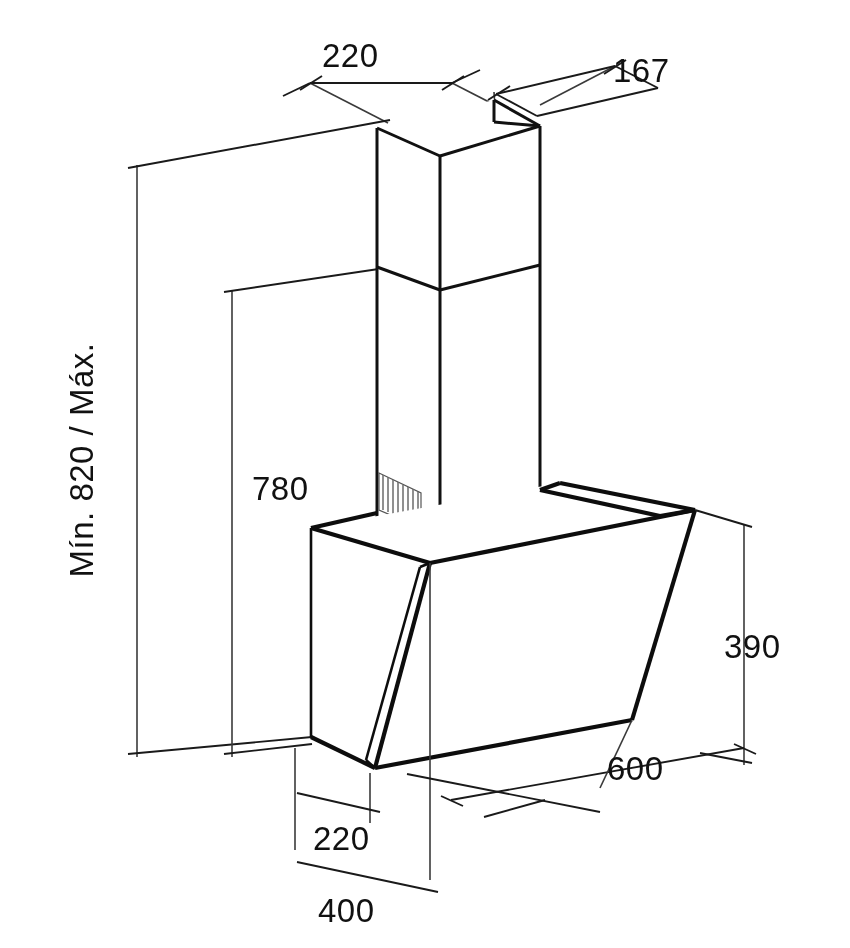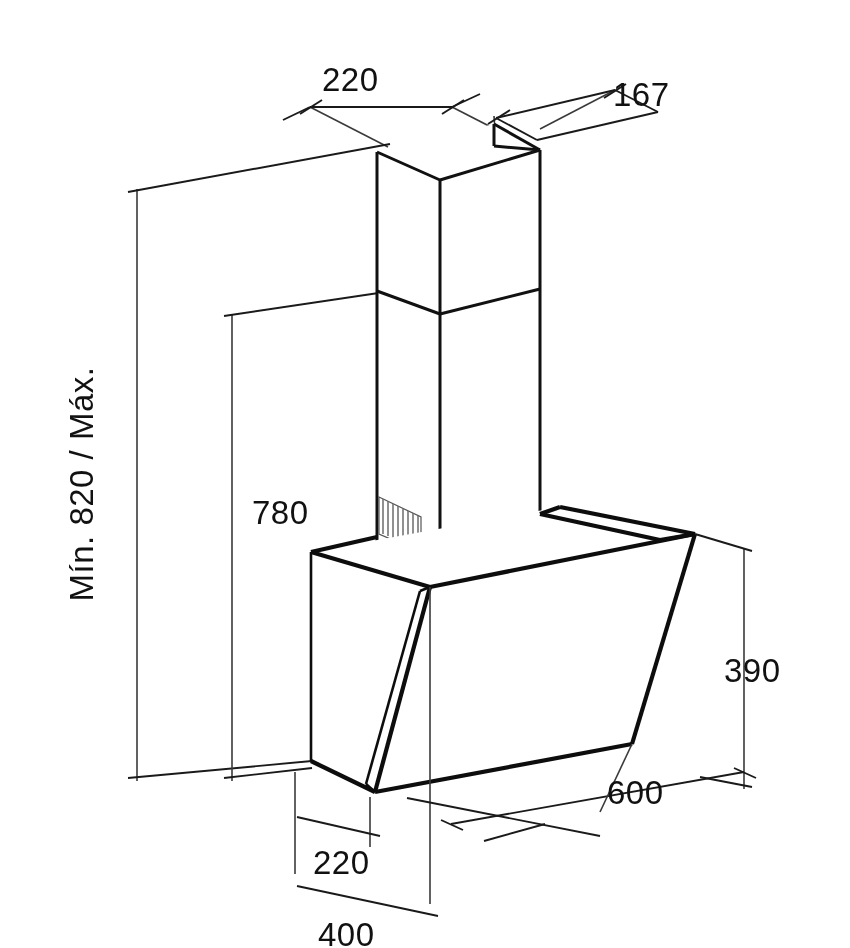--- a/index.html
+++ b/index.html
@@ -12,21 +12,20 @@
     height: 948px;
     font-family: "Liberation Sans", sans-serif;
     overflow: hidden;
     position: relative;
   }
   #drawing-root {
     position: relative;
     width: 850px;
     height: 684px;
     background: #4d7c0f;
-    margin-top: 24px;
   }
   svg#technical-drawing {
     display: block;
     width: 850px;
     height: 948px;
   }
   .dim-text {
     font-family: "Liberation Sans", sans-serif;
     font-size: 33px;
     font-weight: 400;

